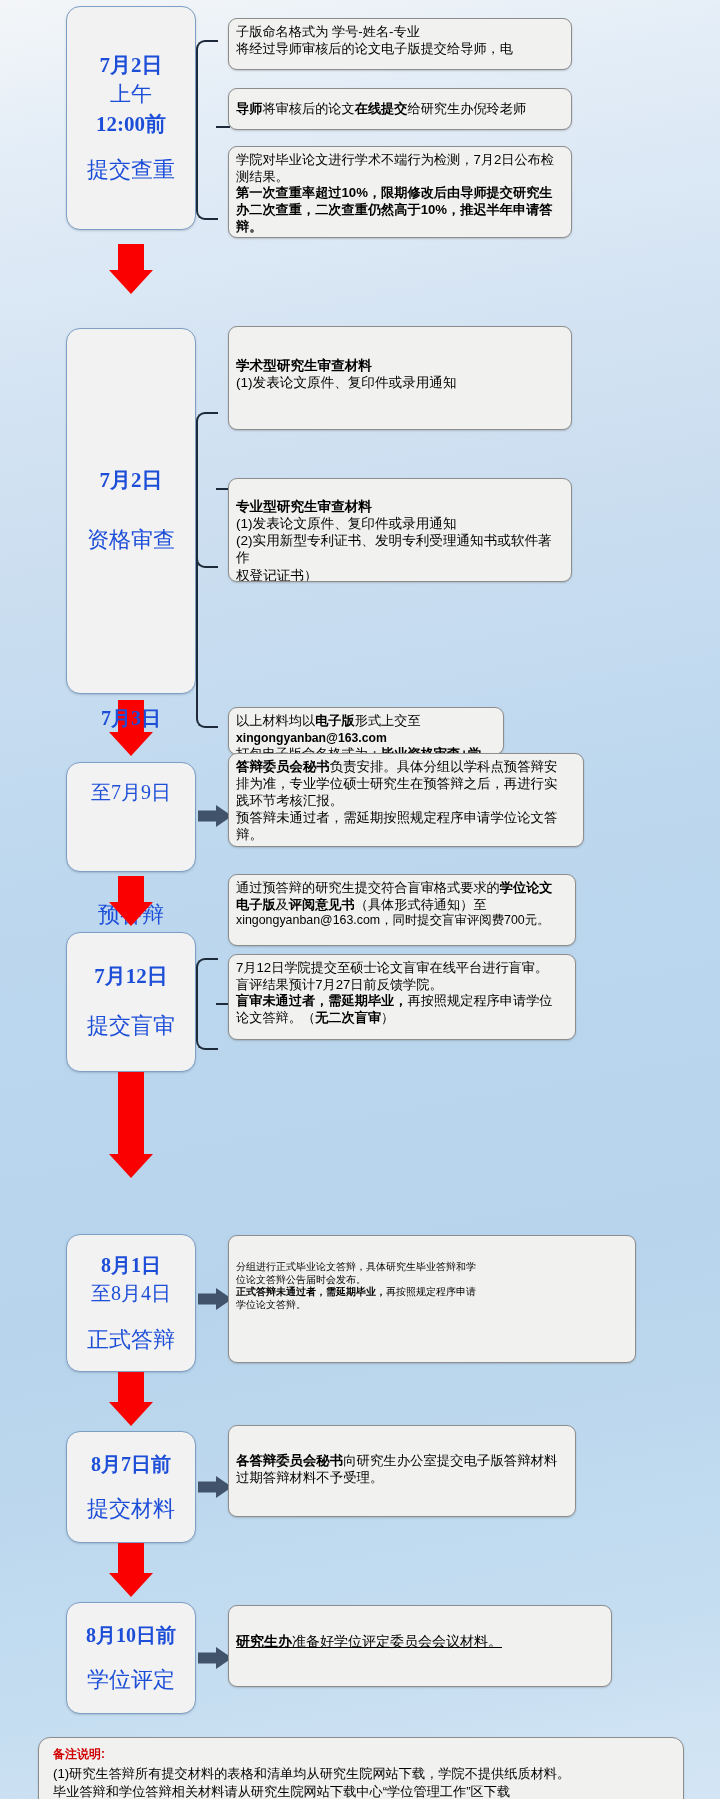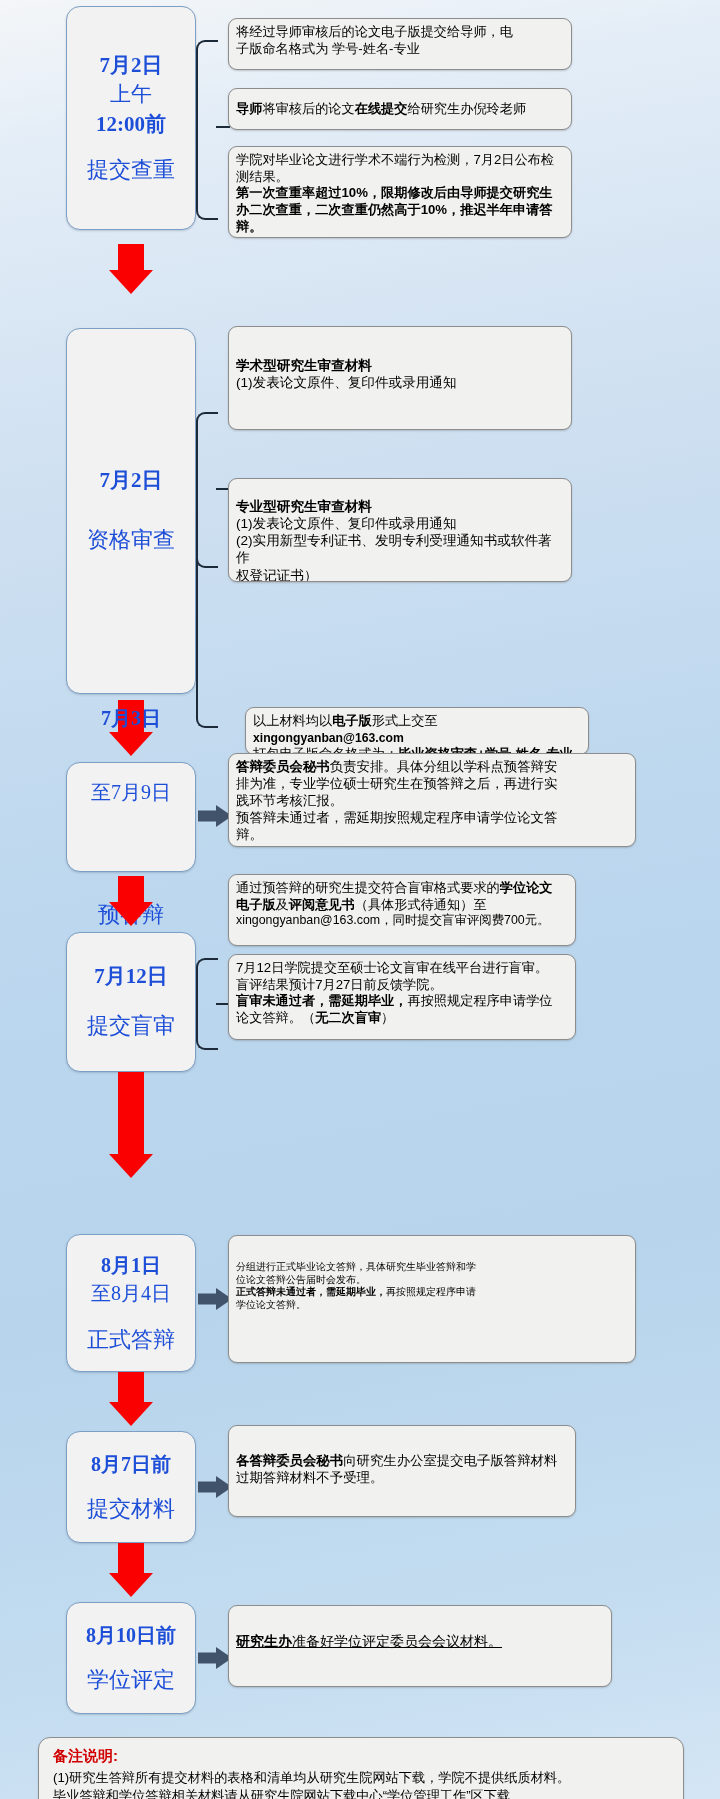--- a/index.html
+++ b/index.html
@@ -68,21 +68,21 @@
     background: #f1f1f0;
     border: 1px solid #8d8d8d;
     border-radius: 12px;
     padding: 8px 12px 10px 14px;
     line-height: 1.38;
     box-shadow: 0 1px 2px rgba(90,90,90,.28);
   }
   .remarks .title {
     color: #d00000;
     font-weight: bold;
-    font-size: 15px;
+    font-size: 12px;
     margin-bottom: 2px;
   }
   .remarks p { margin: 0; font-size: 13.2px; }
 
   
   .arrow-down {
     position: absolute;
     width: 0; height: 0;
   }
   .arrow-down .shaft {
@@ -147,22 +147,22 @@
     <div class="ln">上午</div>
     <div class="ln b">12:00前</div>
     <div class="gap"></div>
     <div class="ln" style="font-size:22px;">提交查重</div>
   </div>
 
   <div class="brace" style="left:196px; top:40px; width:22px; height:180px;"></div>
   <div class="stub" style="left:216px; top:126px; width:14px;"></div>
 
   <div class="note" style="left:228px; top:18px; width:344px; height:52px; font-size:13.2px;">
+    <p>子版命名格式为 学号-姓名-专业</p>
     <p>将经过导师审核后的论文电子版提交给导师，电</p>
-    <p>子版命名格式为 学号-姓名-专业</p>
   </div>
 
   <div class="note" style="left:228px; top:88px; width:344px; height:42px; font-size:13.2px; display:flex; align-items:center;">
     <p><b>导师</b><span>将审核后的论文</span><b>在线提交</b><span>给研究生办倪玲老师</span></p>
   </div>
 
   <div class="note" style="left:228px; top:146px; width:344px; height:92px; font-size:13.2px;">
     <p>学院对毕业论文进行学术不端行为检测，7月2日公布检</p>
     <p>测结果。</p>
     <p style="font-weight:bold;">第一次查重率超过10%，限期修改后由导师提交研究生</p>
@@ -190,21 +190,21 @@
     <p>(1)发表论文原件、复印件或录用通知</p>
   </div>
 
   <div class="note" style="left:228px; top:478px; width:344px; height:104px; font-size:13.6px;">
     <p style="font-weight:bold; margin-top:14px;">专业型研究生审查材料</p>
     <p>(1)发表论文原件、复印件或录用通知</p>
     <p>(2)实用新型专利证书、发明专利受理通知书或软件著作</p>
     <p>权登记证书）</p>
   </div>
 
-  <div class="note" style="left:245px; top:707px; width:344px; height:48px; font-size:13.2px;">
+  <div class="note" style="left:228px; top:707px; width:276px; height:48px; font-size:13.2px;">
     <p><span>以上材料均以</span><b>电子版</b><span>形式上交至</span><b style="font-size:12.2px;">xingongyanban@163.com</b></p>
     <p><span>打包电子版命名格式为：</span><b>毕业资格审查+学号-姓名-专业</b></p>
   </div>
 
   <div class="arrow-down" style="left:131px; top:700px;">
     <div class="shaft" style="width:26px; height:34px;"></div>
     <div class="head" style="top:32px;"></div>
   </div>
 
   <div class="stage" style="left:66px; top:762px; width:130px; height:110px; font-size:20px;gap:46px;">
@@ -212,21 +212,21 @@
     <div class="ln">至7月9日</div>
     <div class="gap" style="height:8px;"></div>
     <div class="ln" style="font-size:22px;font-family:Liberation Serif, serif;">预答辩</div>
   </div>
 
   <div class="arrow-right" style="left:198px; top:805px; width:34px; height:22px;">
     <div class="shaft" style="width:20px;"></div>
     <div class="head" style="left:18px;"></div>
   </div>
 
-  <div class="note" style="left:228px; top:753px; width:408px; height:94px; font-size:13.4px;">
+  <div class="note" style="left:228px; top:753px; width:356px; height:94px; font-size:13.4px;">
     <p><b>答辩委员会秘书</b><span>负责安排。具体分组以学科点预答辩安</span></p>
     <p>排为准，专业学位硕士研究生在预答辩之后，再进行实</p>
     <p>践环节考核汇报。</p>
     <p>预答辩未通过者，需延期按照规定程序申请学位论文答</p>
     <p>辩。</p>
   </div>
 
   <div class="arrow-down" style="left:131px; top:876px;">
     <div class="shaft" style="width:26px; height:28px;"></div>
     <div class="head" style="top:26px;"></div>

